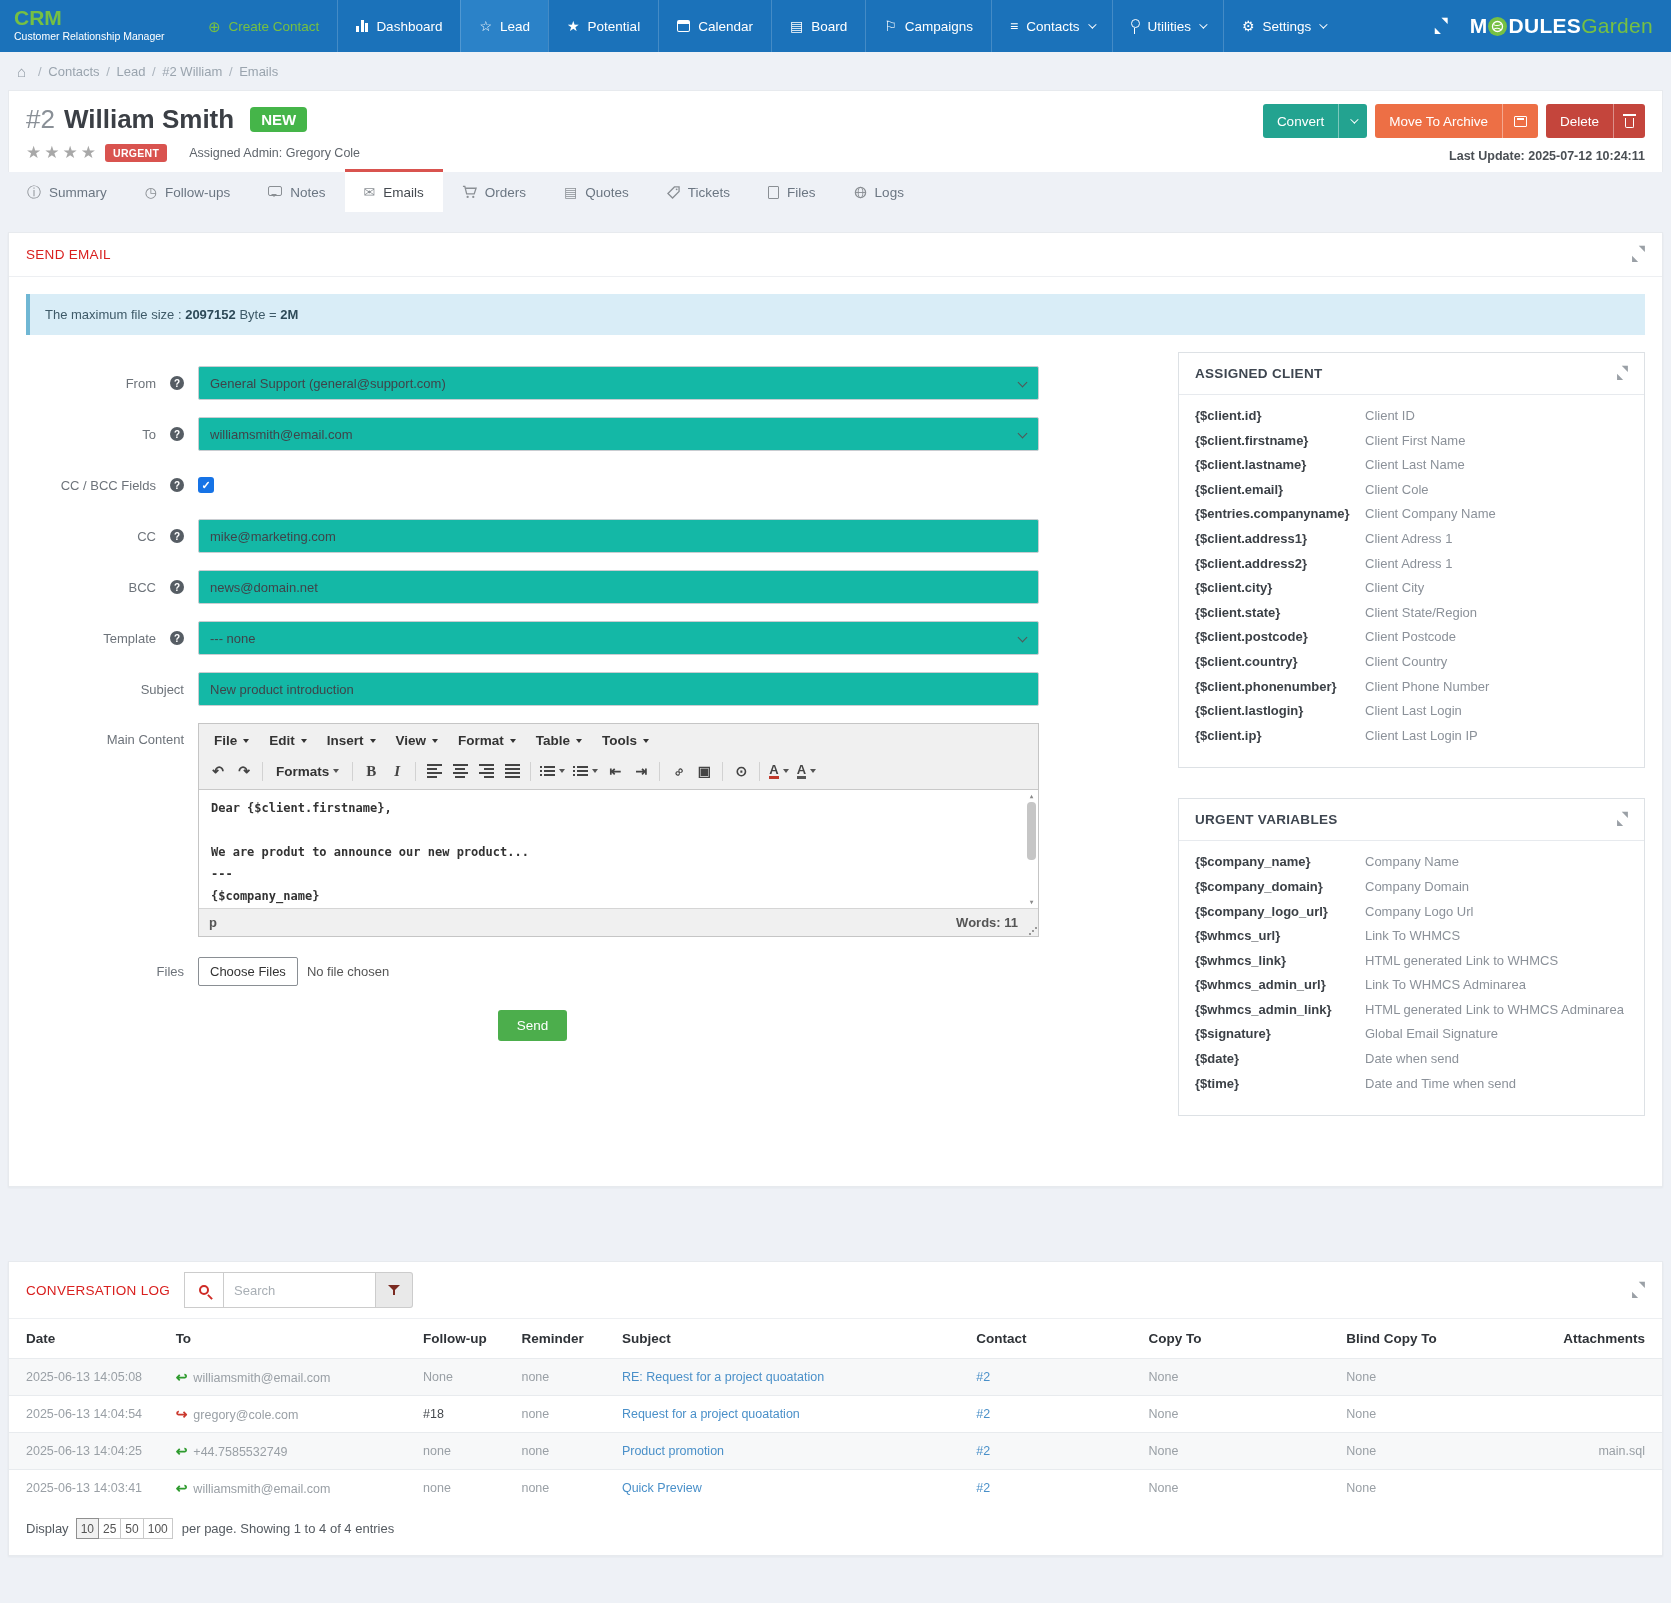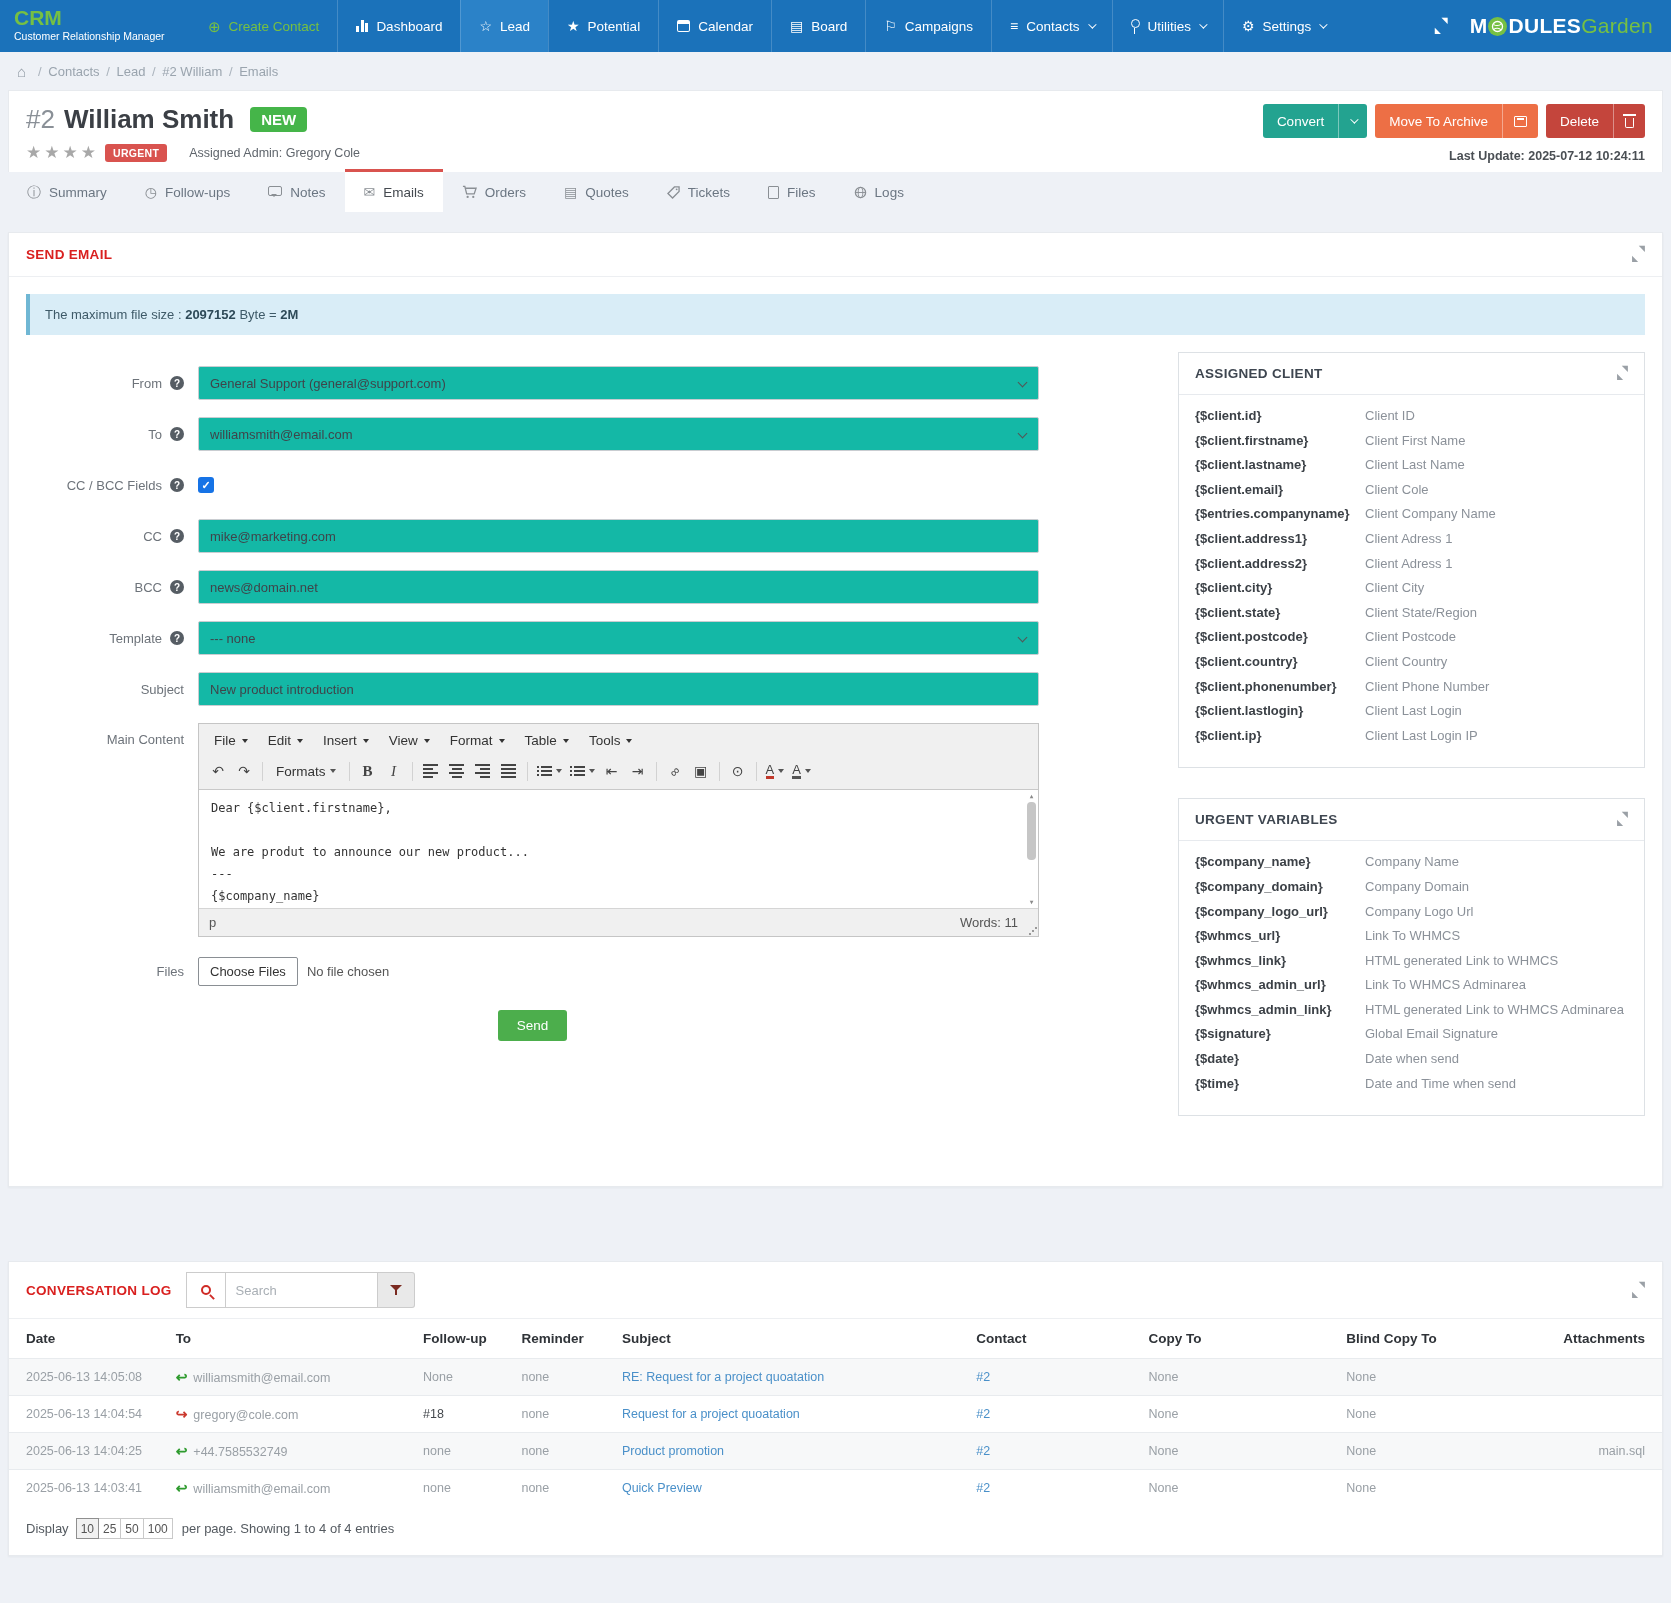--- a/index.html
+++ b/index.html
@@ -86,42 +86,42 @@
   
   .tabs { margin:0 8px; display:flex; height:40px; font-size:13.5px; color:#6b7682; }
   .tab { display:flex; align-items:center; gap:8px; padding:0 19px; cursor:pointer; }
   .tab .ic { color:#8a8f94; font-size:14px; }
   .tab.active { background:#fff; color:#454a50; border-top:3px solid var(--urgent-red,#d9534f); margin-top:-3px; }
 
   
   .card { margin:0 8px; background:#fff; border:1px solid #e7eaee; box-shadow:0 1px 2px rgba(40,50,60,.05); }
   .main-card { margin-top:20px; }
   .card-head { display:flex; align-items:center; padding:14px 17px; border-bottom:1px solid #edeff2; }
-  .card-title { color:var(--title-red,#d9201f); font-weight:bold; font-size:13.5px; letter-spacing:.3px; }
+  .card-title { color:var(--title-red,#d9201f); font-weight:normal; font-size:13.5px; letter-spacing:.3px; }
   .card-head .exp { margin-left:auto; }
 
   .alert-info { margin:17px 17px 0; background:var(--alert-bg,#d9edf7); border-left:4px solid #70b7d4; padding:13px 15px; color:#3e5a68; font-size:13px; }
   .alert-info b { color:#2e4a58; }
 
   .content-row { display:flex; padding:14px 17px 40px; }
   .form-col { width:1013px; flex:none; }
   .side-col { width:467px; margin-left:auto; padding-top:3px; }
 
   
   .frow { display:flex; align-items:center; margin-top:17px; min-height:34px; }
   .frow.top { align-items:flex-start; }
-  .flabel { width:172px; flex:none; text-align:right; padding-right:14px; color:#6d737a; font-size:13px; display:flex; justify-content:flex-end; align-items:center; gap:8px; }
+  .flabel { width:172px; flex:none; text-align:right; padding-right:14px; color:#6d737a; font-size:13px; display:flex; justify-content:flex-end; align-items:center; gap:14px; }
   .frow.top .flabel { padding-top:9px; }
   .fctrl { flex:1; }
   .tinput, .sel { width:100%; height:34px; border:1px solid #c9cdd1; border-radius:2px; padding:0 11px; font-size:13px; color:#3f444a; background:#14b8a6; font-family:"Liberation Sans",sans-serif; }
   .sel { display:flex; align-items:center; position:relative; cursor:pointer; }
   .sel .schev { position:absolute; right:12px; top:12px; width:7px; height:7px; border-right:1.8px solid #555; border-bottom:1.8px solid #555; transform:rotate(45deg); }
 
   
-  .editor { border:1px solid #c5c5c5; }
+  .editor { border:1px solid #c5c5c5;font-weight:bold; }
   .menubar { display:flex; gap:2px; padding:5px 6px 3px; background:#f0f0f0; }
   .menu-item { display:flex; align-items:center; gap:6px; padding:4px 9px; font-size:13.5px; color:#333; cursor:pointer; }
   .menu-item .mchev { width:0; height:0; border-left:3.5px solid transparent; border-right:3.5px solid transparent; border-top:4px solid #333; }
   .toolbar { display:flex; align-items:center; padding:4px 6px 6px; background:#f0f0f0; border-bottom:1px solid #c9c9c9; }
   .tbtn { min-width:26px; height:24px; display:inline-flex; align-items:center; justify-content:center; color:#444; font-size:14px; cursor:pointer; border-radius:2px; padding:0 4px; gap:4px; }
   .tbtn .dchev { width:0; height:0; border-left:3.5px solid transparent; border-right:3.5px solid transparent; border-top:4px solid #555; }
   .tb-divider { width:1px; height:19px; background:#d2d2d2; margin:0 5px; }
   .tbtn.fmt { font-size:13.5px; color:#333; padding:0 8px; }
   .tbtn b { font-family:"Liberation Serif",serif; font-size:15px; }
   .tbtn i.it { font-family:"Liberation Serif",serif; font-size:15px; font-style:italic; }

